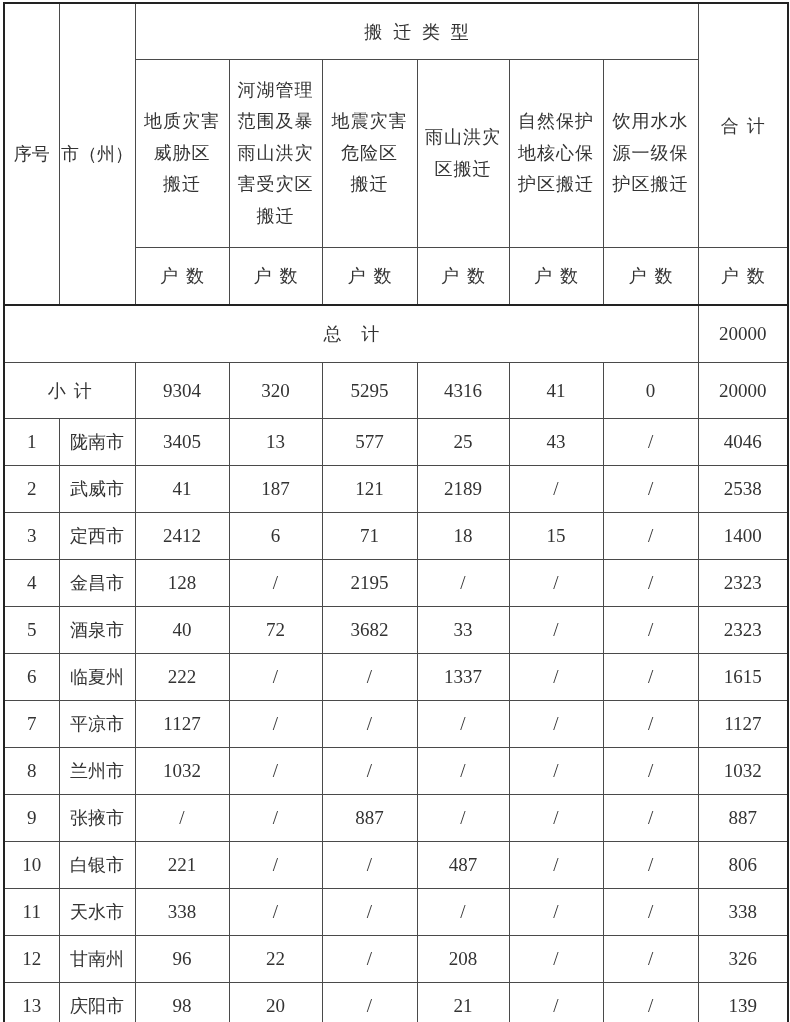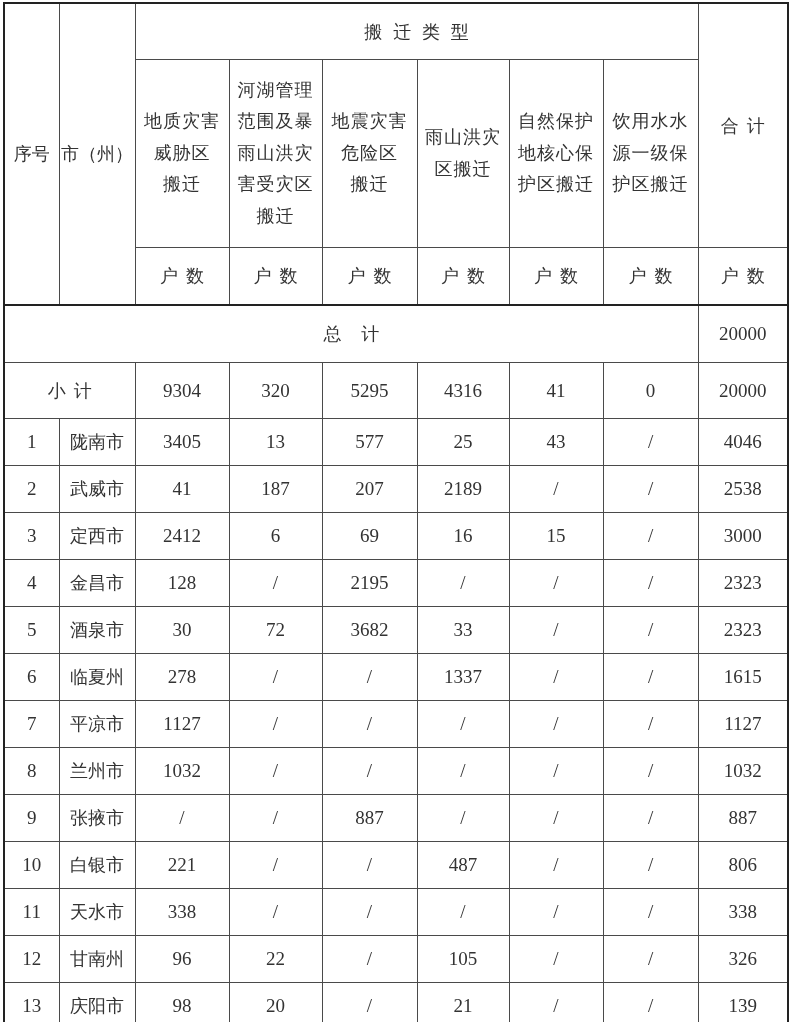--- a/index.html
+++ b/index.html
@@ -132,67 +132,67 @@
     <td class="num">43</td>
     <td class="num">/</td>
     <td class="num">4046</td>
   </tr>
 
   <tr class="data-row">
     <td class="num">2</td>
     <td class="cjk">武威市</td>
     <td class="num">41</td>
     <td class="num">187</td>
-    <td class="num">207</td>
+    <td class="num">121</td>
     <td class="num">2189</td>
     <td class="num">/</td>
     <td class="num">/</td>
     <td class="num">2538</td>
   </tr>
 
   <tr class="data-row">
     <td class="num">3</td>
     <td class="cjk">定西市</td>
     <td class="num">2412</td>
     <td class="num">6</td>
-    <td class="num">69</td>
-    <td class="num">16</td>
+    <td class="num">71</td>
+    <td class="num">18</td>
     <td class="num">15</td>
     <td class="num">/</td>
-    <td class="num">3000</td>
+    <td class="num">1400</td>
   </tr>
 
   <tr class="data-row">
     <td class="num">4</td>
     <td class="cjk">金昌市</td>
     <td class="num">128</td>
     <td class="num">/</td>
     <td class="num">2195</td>
     <td class="num">/</td>
     <td class="num">/</td>
     <td class="num">/</td>
     <td class="num">2323</td>
   </tr>
 
   <tr class="data-row">
     <td class="num">5</td>
     <td class="cjk">酒泉市</td>
-    <td class="num">30</td>
+    <td class="num">40</td>
     <td class="num">72</td>
     <td class="num">3682</td>
     <td class="num">33</td>
     <td class="num">/</td>
     <td class="num">/</td>
     <td class="num">2323</td>
   </tr>
 
   <tr class="data-row">
     <td class="num">6</td>
     <td class="cjk">临夏州</td>
-    <td class="num">278</td>
+    <td class="num">222</td>
     <td class="num">/</td>
     <td class="num">/</td>
     <td class="num">1337</td>
     <td class="num">/</td>
     <td class="num">/</td>
     <td class="num">1615</td>
   </tr>
 
   <tr class="data-row">
     <td class="num">7</td>
@@ -253,21 +253,21 @@
     <td class="num">/</td>
     <td class="num">338</td>
   </tr>
 
   <tr class="data-row">
     <td class="num">12</td>
     <td class="cjk">甘南州</td>
     <td class="num">96</td>
     <td class="num">22</td>
     <td class="num">/</td>
-    <td class="num">105</td>
+    <td class="num">208</td>
     <td class="num">/</td>
     <td class="num">/</td>
     <td class="num">326</td>
   </tr>
 
   <tr class="data-row">
     <td class="num">13</td>
     <td class="cjk">庆阳市</td>
     <td class="num">98</td>
     <td class="num">20</td>

